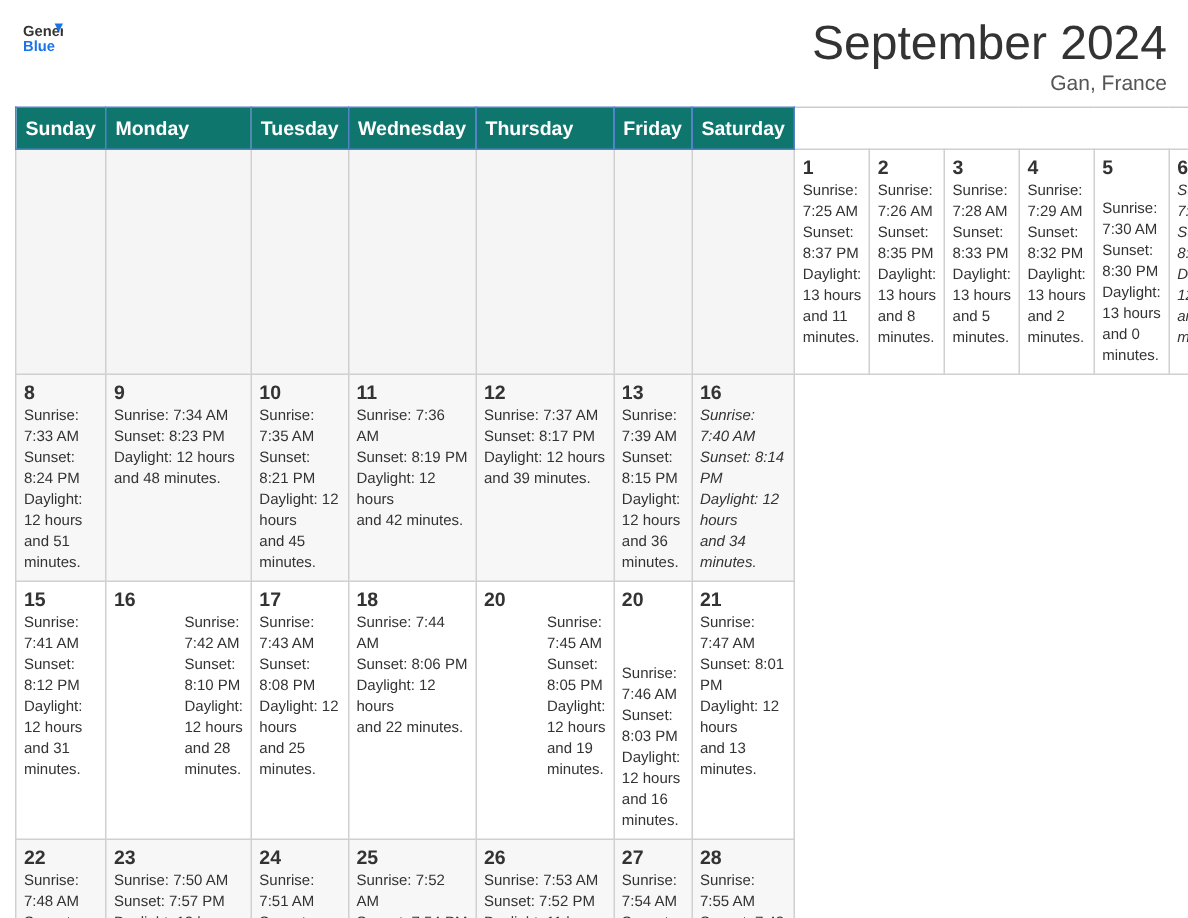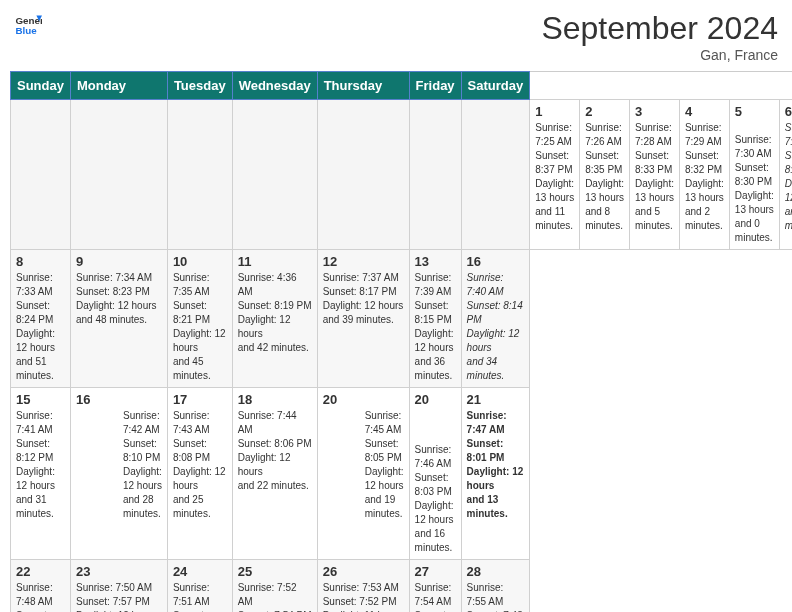--- a/index.html
+++ b/index.html
@@ -185,21 +185,21 @@
         </td>
         <td>
           <span class="day-num">10</span>
           <div class="day-info" style="white-space: pre-line;">Sunrise: 7:35 AM
 Sunset: 8:21 PM
 Daylight: 12 hours
 and 45 minutes.</div>
         </td>
         <td>
           <span class="day-num">11</span>
-          <div class="day-info" style="white-space: pre-line;">Sunrise: 4:36 AM
+          <div class="day-info" style="white-space: pre-line;">Sunrise: 7:36 AM
 Sunset: 8:19 PM
 Daylight: 12 hours
 and 42 minutes.</div>
         </td>
         <td>
           <span class="day-num">12</span>
           <div class="day-info" style="white-space: pre-line;">Sunrise: 7:37 AM
 Sunset: 8:17 PM
 Daylight: 12 hours
 and 39 minutes.</div>
@@ -257,21 +257,21 @@
         </td>
         <td>
           <span class="day-num">20</span>
           <div class="day-info" style="white-space: pre-line; margin-top: 36px;">Sunrise: 7:46 AM
 Sunset: 8:03 PM
 Daylight: 12 hours
 and 16 minutes.</div>
         </td>
         <td>
           <span class="day-num">21</span>
-          <div class="day-info" style="white-space: pre-line; font-weight: bold;">Sunrise: 7:47 AM
+          <div class="day-info" style="white-space: pre-line;">Sunrise: 7:47 AM
 Sunset: 8:01 PM
 Daylight: 12 hours
 and 13 minutes.</div>
         </td>
       </tr>
       <tr>
         <td>
           <span class="day-num">22</span>
           <div class="day-info" style="white-space: pre-line;">Sunrise: 7:48 AM
 Sunset: 7:59 PM

